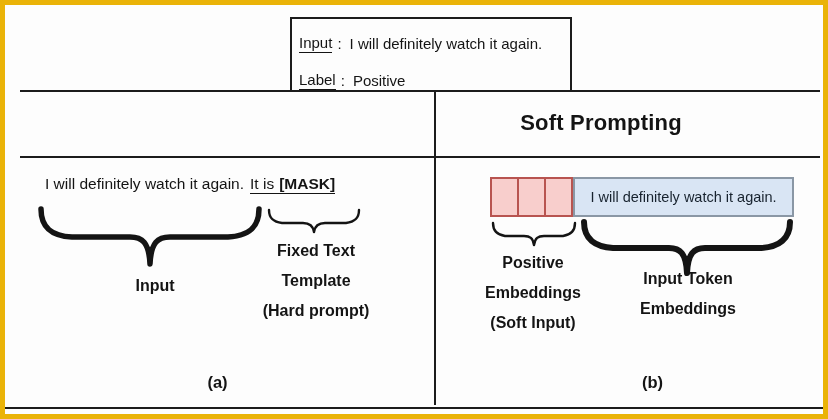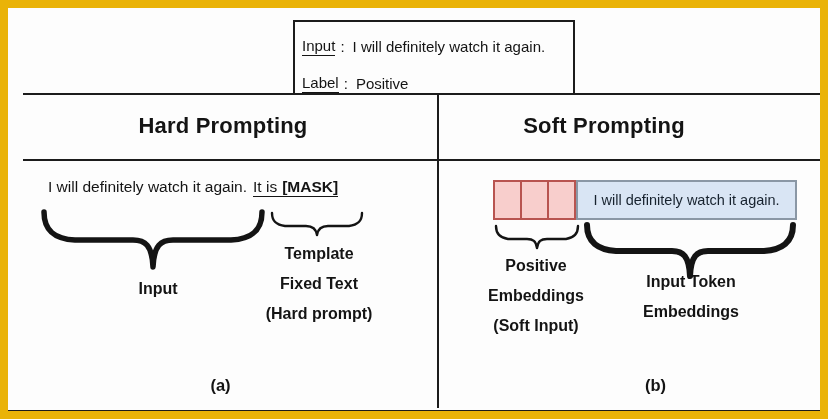--- a/index.html
+++ b/index.html
@@ -1,21 +1,21 @@
 <!DOCTYPE html>
 <html><head>
 <meta charset="utf-8">
 <style>
   html, body { margin: 0; padding: 0; background: #ffffff; }
   * { box-sizing: border-box; }
   .stage {
     position: relative;
     width: 828px; height: 419px;
     background: #fdfdfd;
-    border: 8px solid #eab308;
+    border: 5px solid #eab308;
     font-family: "Liberation Sans", "DejaVu Sans", sans-serif;
     color: #141414;
     overflow: hidden;
   }
   .rule-h { position: absolute; height: 2px; background: #1c1c1c; }
   .rule-v { position: absolute; width: 2px; background: #1c1c1c; }
 
   
   .example-box {
     position: absolute; left: 285px; top: 12px; width: 282px; height: 75px;
@@ -87,40 +87,39 @@
       <span class="sep">:</span>
       <span>Positive</span>
     </div>
   </div>
 
   <div class="rule-h" style="left:15px; top:85px; width:800px;"></div>
   <div class="rule-h" style="left:15px; top:151px; width:800px;"></div>
   <div class="rule-v" style="left:429px; top:85px; height:315px;"></div>
   <div class="rule-h" style="left:0; top:402px; width:824px;"></div>
 
-  <div class="col-header" style="left:15px; width:400px;">Hard Prompting</div>
   <div class="col-header" style="left:431px; width:316px;padding-left:14px;">Soft Prompting</div>
 
   <div class="hard-sentence">
     <span>I will definitely watch it again.</span><span class="tpl-underline"><span>It is</span><span class="mask-bold">[MASK]</span></span>
   </div>
 
   <svg class="brace" style="left:33px; top:201px;" width="224" height="62" viewBox="0 0 224 62">
     <path d="M 3 3 C 3 22 14 30 34 31 L 92 31 C 104 31 111 36 112 58 C 113 36 120 31 132 31 L 190 31 C 210 30 221 22 221 3" stroke-width="5.5"></path>
   </svg>
 
   <svg class="brace" style="left:262px; top:203px;" width="94" height="26" viewBox="0 0 94 26">
     <path d="M 2 2 C 2 11 7 14 15 15 L 36 15 C 42 15 46 17 47 24 C 48 17 52 15 58 15 L 79 15 C 87 14 92 11 92 2" stroke-width="2.4"></path>
   </svg>
 
   <div class="brace-label" style="left:100px; top:266px; width:100px;">Input</div>
 
   <div class="brace-label" style="left:233px; top:231px; width:156px;">
+    <div>Fixed Text</div>
     <div>Template</div>
-    <div>Fixed Text</div>
     <div>(Hard prompt)</div>
   </div>
 
 
   <div class="caption" style="left:15px; width:395px;">(a)</div>
 
   <div class="tunable-cells">
     <div class="tunable-cell"></div>
     <div class="tunable-cell"></div>
     <div class="tunable-cell"></div>

